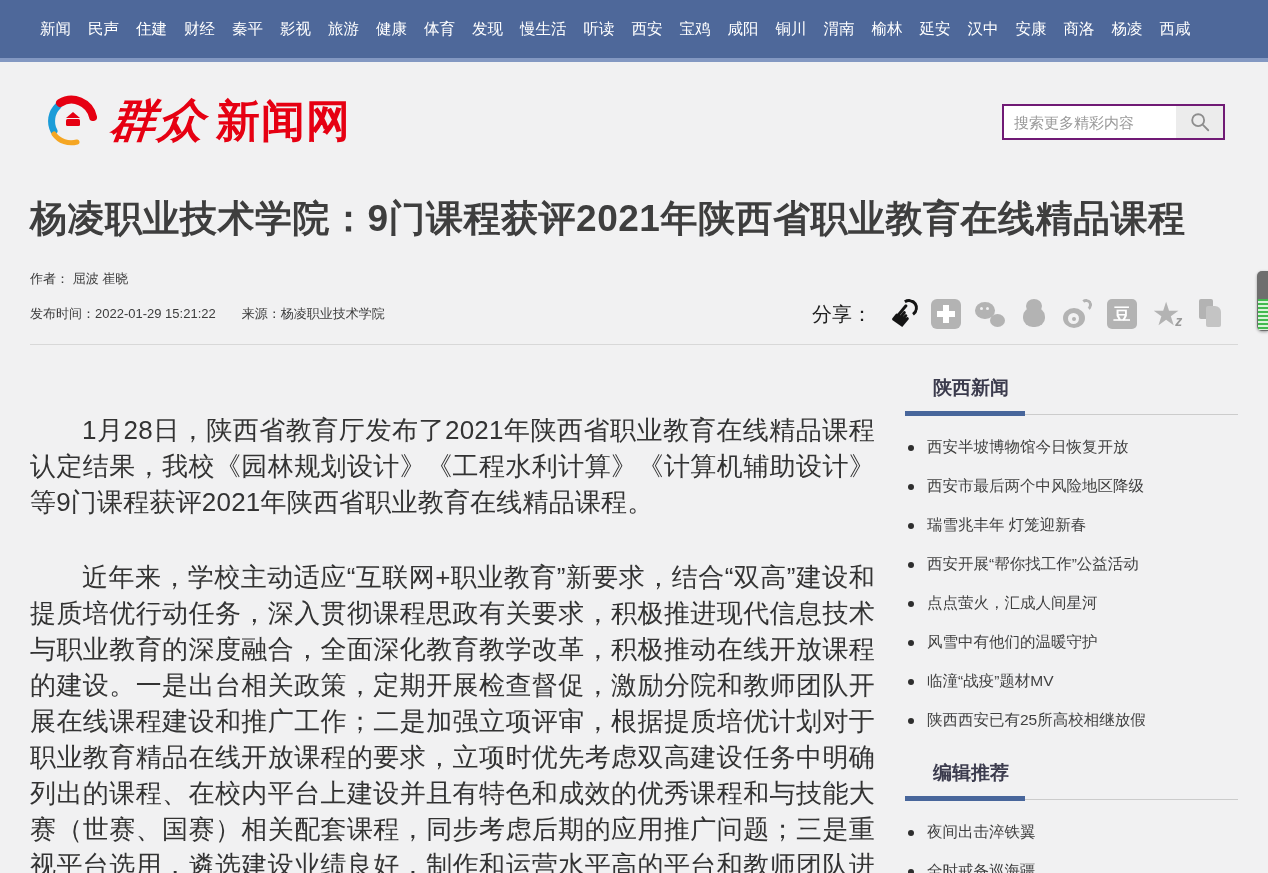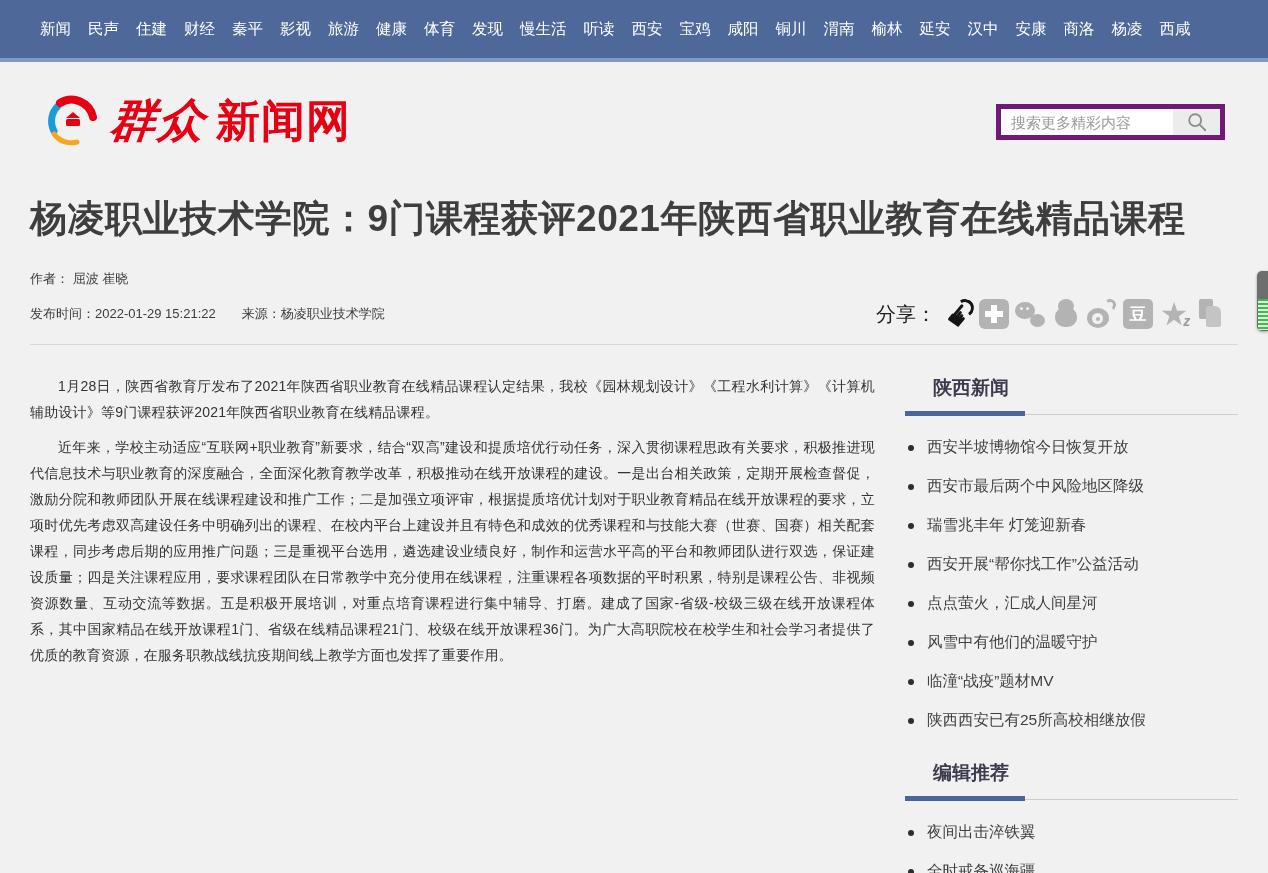--- a/index.html
+++ b/index.html
@@ -62,21 +62,21 @@
     font-size: 44px;
     font-weight: bold;
     letter-spacing: 1px;
   }
   .search-box {
     position: absolute;
     right: 43px;
     top: 42px;
     display: flex;
     height: 36px;
-    border: 5px solid #701a75;
+    border: 2px solid #701a75;
     background: #4c1d95;
   }
   .search-input {
     width: 172px;
     height: 100%;
     border: none;
     outline: none;
     background: #ffffff;
     padding: 0 10px;
     font-size: 15px;
@@ -113,21 +113,21 @@
   .meta-row {
     margin-top: 10px;
     display: flex;
     justify-content: space-between;
     align-items: center;
   }
   .meta-left { font-size: 13px; color: #3c3c3c; }
   .meta-left .sep { display: inline-block; width: 26px; }
 
   
-  .share-row { display: flex; align-items: center; gap: 4px; padding-right: 12px; justify-content: space-between; }
+  .share-row { display: flex; align-items: center; gap: 12px; padding-right: 12px; justify-content: space-between; }
   .share-label { font-size: 20px; color: #1f1f1f; margin-right: 2px; }
   .share-ic {
     position: relative;
     width: 32px; height: 32px;
     display: inline-flex;
     align-items: center;
     justify-content: center;
     cursor: pointer;
   }
   
@@ -208,27 +208,28 @@
   .divider {
     margin-top: 14px;
     border: none;
     border-top: 1px solid #d8d8d8;
   }
 
   
   .columns { display: flex; gap: 30px; margin-top: 28px; }
   .article-body { width: 845px; flex: 0 0 845px; }
   .article-body p {
-    font-size: 14px;
-    line-height: 26px;
+    font-size: 26px;
+    line-height: 36px;
     color: #333333;
     text-indent: 2em;
     text-align: justify;
     margin-bottom: 9px;
     letter-spacing: 0.2px;
+    margin-top: 39px;
   }
 
   
   .sidebar { flex: 1; min-width: 0; padding-top: 2px; }
   .sb-section { margin-bottom: 20px; }
   .sb-title {
     font-size: 19px;
     font-weight: bold;
     color: #3b3b4d;
     padding-left: 28px;

